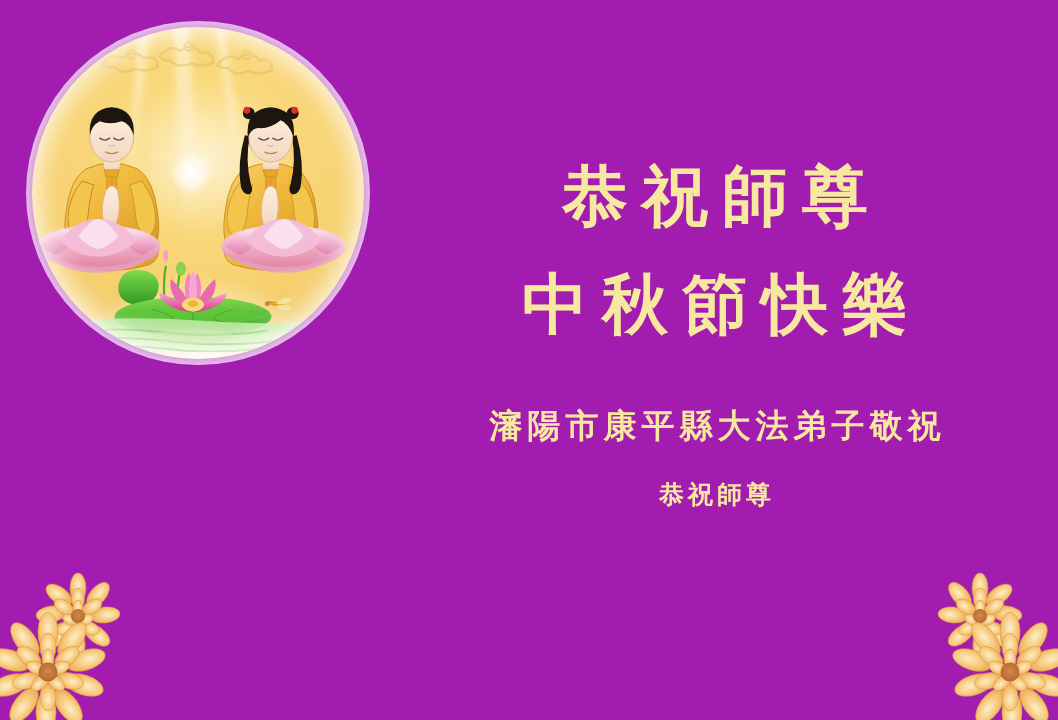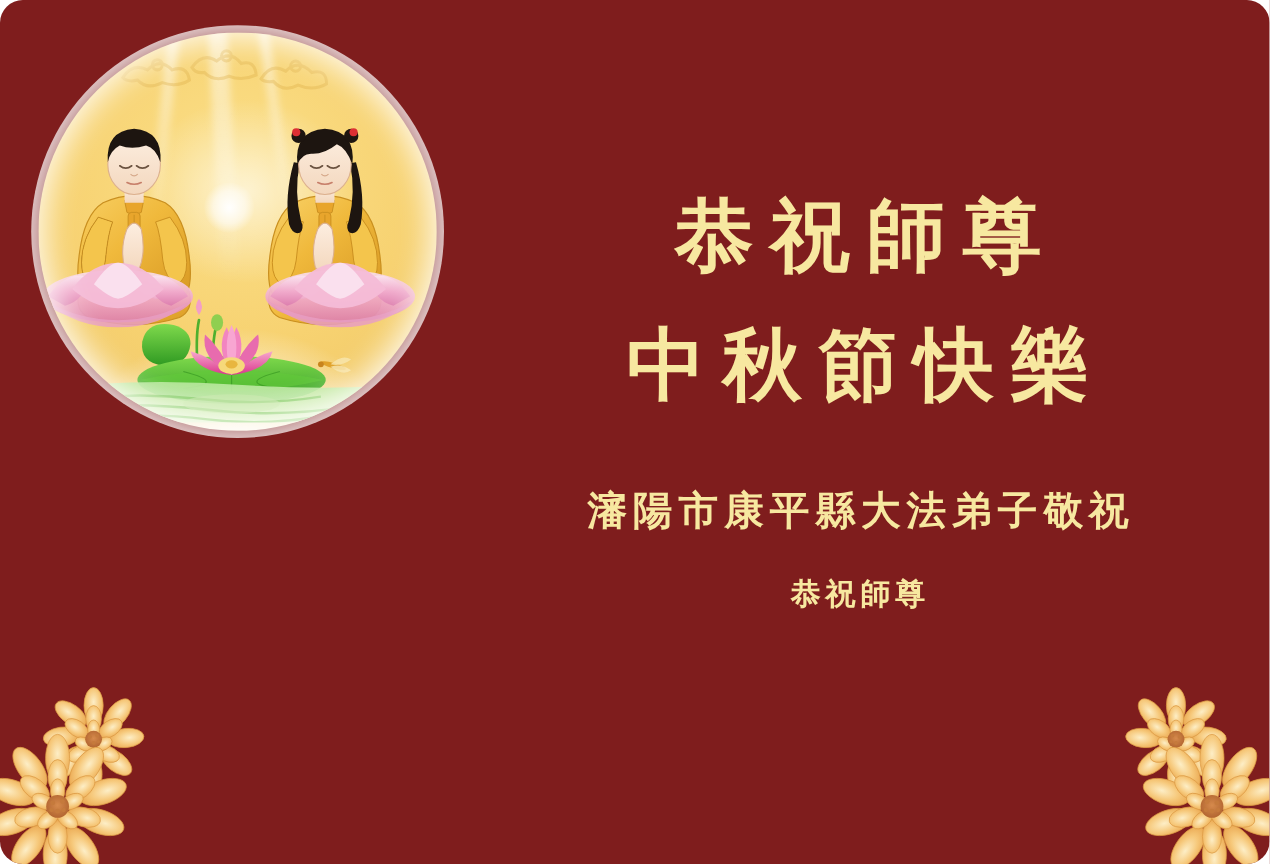--- a/index.html
+++ b/index.html
@@ -136,21 +136,21 @@
     width: 165px;
     height: 152px;
     pointer-events: none;
   }
   .corner-flowers.left  { left: -8px; }
   .corner-flowers.right { right: -8px; transform: scaleX(-1); }
 </style>
 </head>
 <body>
 
-<div id="greeting-card" style="background: #7f1d1d; border-radius: 19px;">
+<div id="greeting-card" style="background: #a21caf;">
 
   <div id="illustration">
     <div class="circle-disc">
 
       <div class="rays"></div>
       <div class="ray-beam" style="left:30%; width:10px; height:62%; transform:rotate(6deg);"></div>
       <div class="ray-beam" style="left:44%; width:16px; height:70%; transform:rotate(-3deg);"></div>
       <div class="ray-beam" style="left:58%; width:9px; height:58%; transform:rotate(-8deg);"></div>
 
       <svg class="cloud-pattern" viewBox="0 0 200 50" preserveAspectRatio="none">

